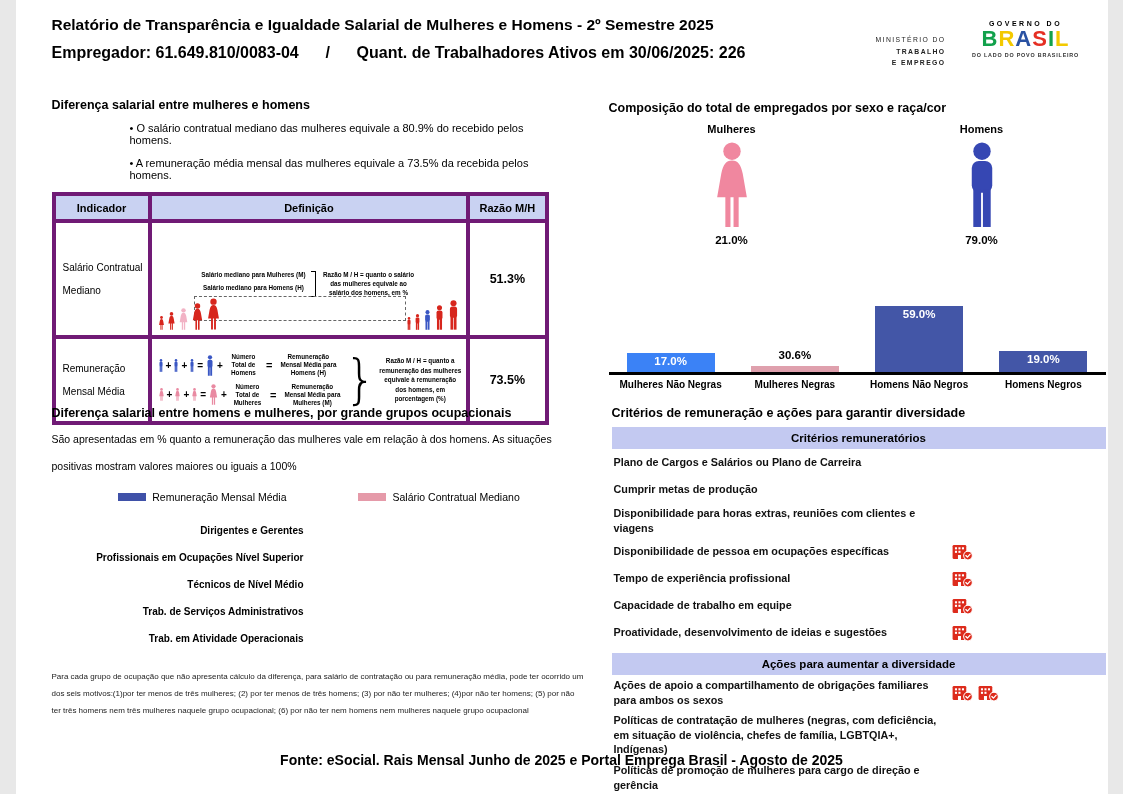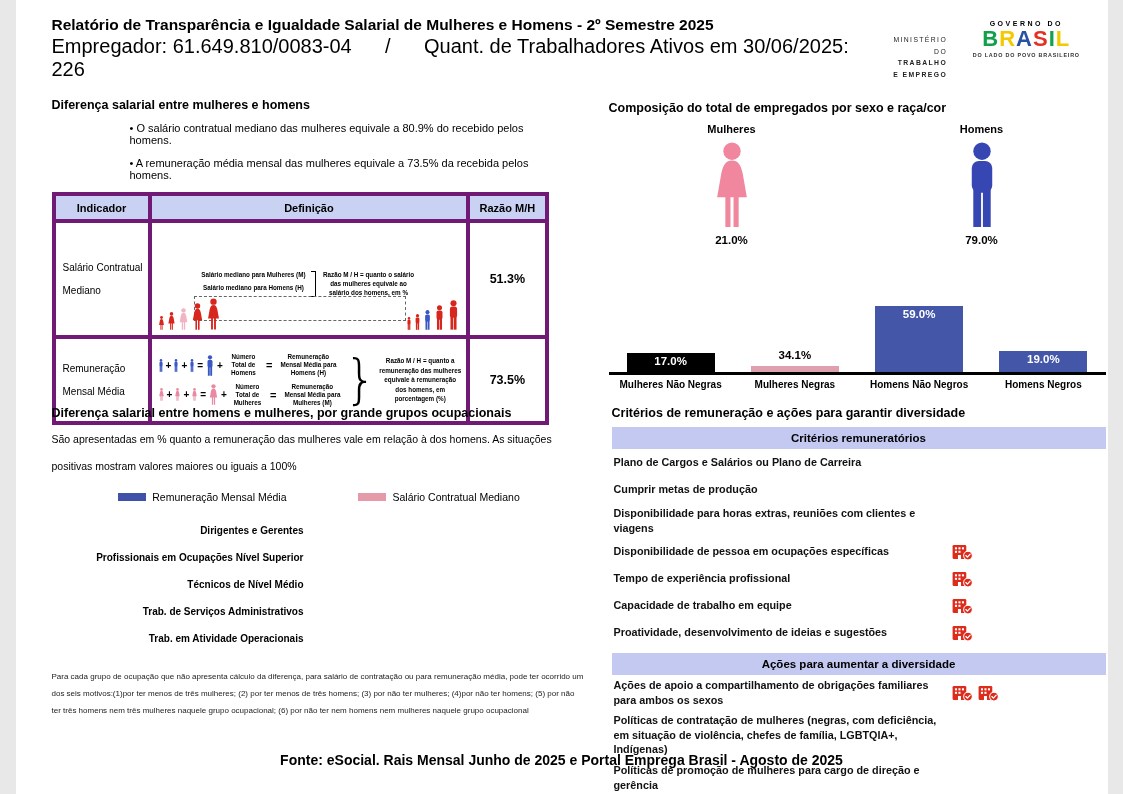--- a/index.html
+++ b/index.html
@@ -3,21 +3,21 @@
 <meta charset="utf-8">
 <style>
   * { margin:0; padding:0; box-sizing:border-box; }
   html,body { background:#e8e8e8; }
   body { font-family:"Liberation Sans", sans-serif; color:#000; }
   .page { position:relative; width:1092px; height:794px; background:#fff; margin:0 auto; overflow:hidden; }
 
   
   .hdr { position:absolute; left:36px; top:16px; right:18px; display:flex; justify-content:space-between; }
   .hdr-titles .t1 { font-size:15.5px; font-weight:bold; }
-  .hdr-titles .t2 { font-size:20px; font-weight:normal; margin-top:1px; white-space:pre-wrap; }
+  .hdr-titles .t2 { font-size:16px; font-weight:bold; margin-top:10px; white-space:pre-wrap; }
   .hdr-logos { display:flex; gap:16px; align-items:flex-start; padding-top:4px; }
   .logo-min { text-align:right; font-size:6.8px; letter-spacing:1.4px; line-height:1.7; color:#222; padding-top:14px; }
   .logo-min .b { font-weight:bold; }
   .logo-gov { width:128px; text-align:center; }
   .logo-gov .gtop { font-size:7px; font-weight:bold; letter-spacing:2.5px; }
   .logo-gov .brand { font-size:22px; font-weight:bold; letter-spacing:1px; line-height:1.1; }
   .logo-gov .gtag { font-size:5.4px; font-weight:bold; letter-spacing:0.8px; color:#333; margin-top:1px; }
 
   
   .sec-title { font-size:12.5px; font-weight:bold; }
@@ -282,27 +282,27 @@
       <div class="clab">Homens</div>
       <svg class="fig cico" style="color:#3647b3;width:38px;height:86px">
           <use href="#sym-man"></use>
         </svg>
       <div class="cpct">79.0%</div>
     </div>
 
     <div class="barchart">
       <div class="bars-row">
         <div class="bar-slot">
-          <div class="bar" style="height: 19px; background: #000000;">
+          <div class="bar" style="height: 19px; background: #3b82f6;">
             <span class="bar-value">17.0%</span>
           </div>
         </div>
         <div class="bar-slot">
           <div class="bar" style="height: 6px; background: rgb(223, 160, 173);">
-            <span class="bar-value above">34.1%</span>
+            <span class="bar-value above">30.6%</span>
           </div>
         </div>
         <div class="bar-slot">
           <div class="bar" style="height: 66px; background: rgb(67, 86, 167);">
             <span class="bar-value">59.0%</span>
           </div>
         </div>
         <div class="bar-slot">
           <div class="bar" style="height: 21px; background: rgb(67, 86, 167);">
             <span class="bar-value">19.0%</span>

